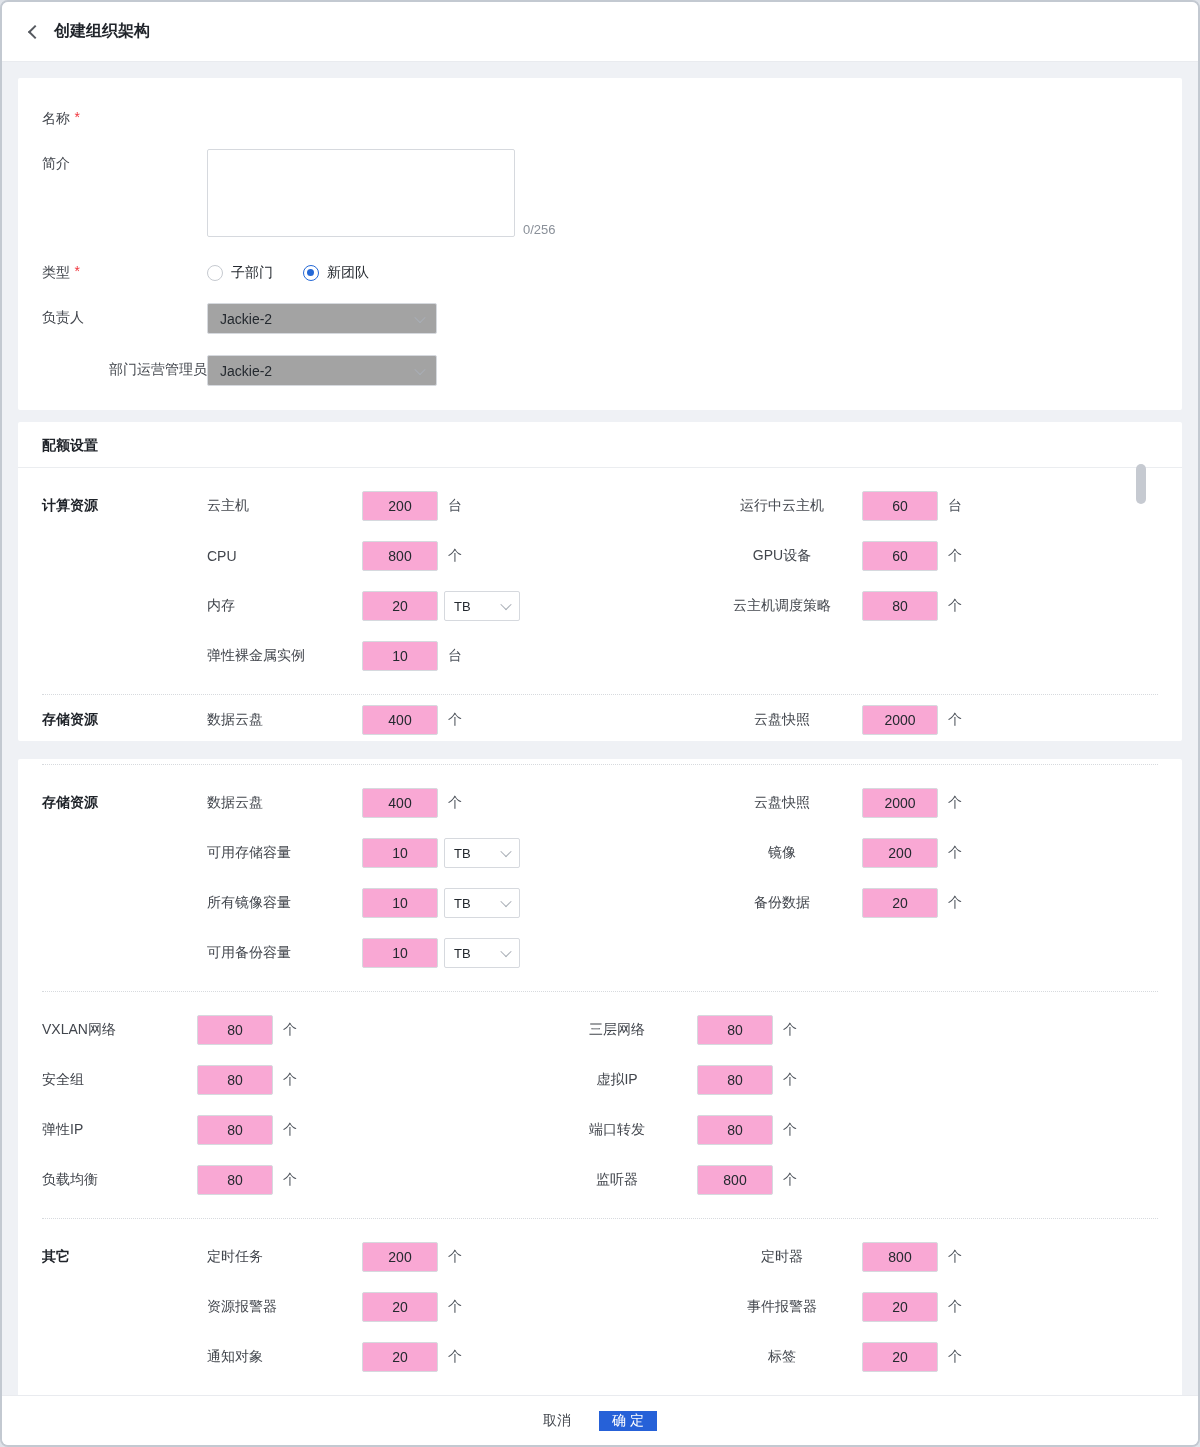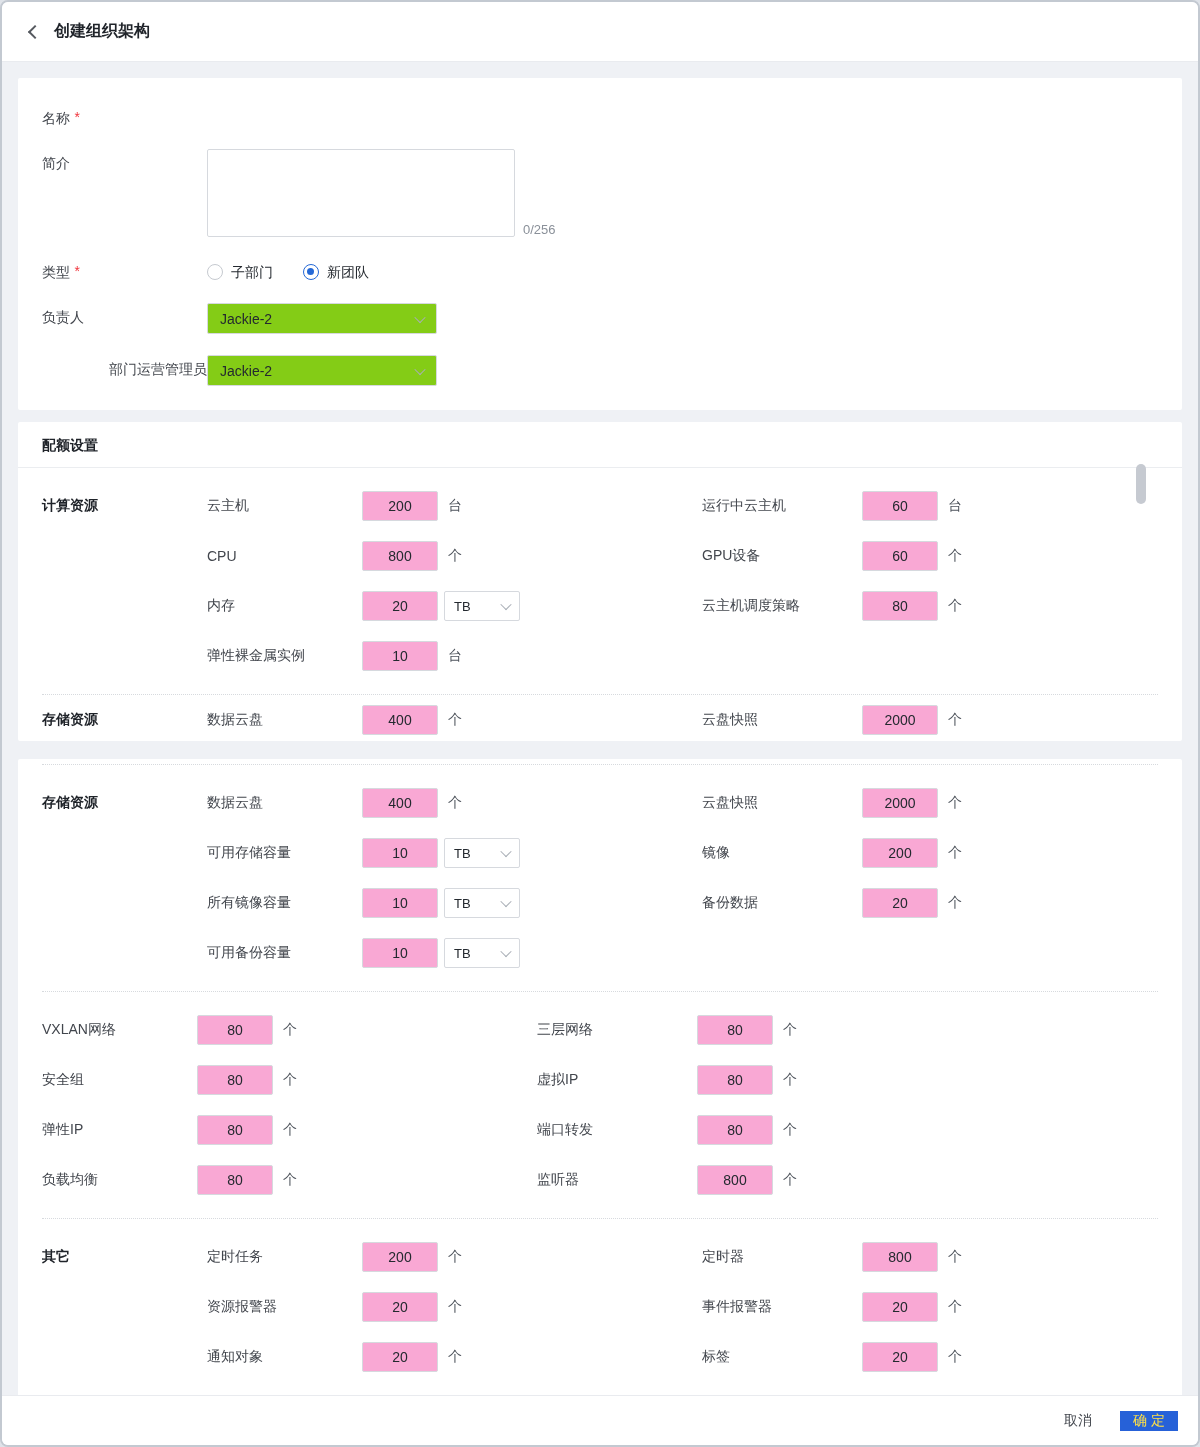--- a/index.html
+++ b/index.html
@@ -20,59 +20,59 @@
   .form-row:last-child { margin-bottom:0;text-align:right; }
   .form-label { width:165px; font-size:14px; color:#42464d; padding-top:6px; flex:none;font-family:Liberation Mono, monospace; }
   .star { color:#f0353d; margin-left:3px; }
   .text-input { width:308px; height:30px; border:1px solid #d6d9de; border-radius:2px; padding:0 10px;
                 font-size:14px; color:#24292f; outline:none; background:#fff; }
   .intro-wrap { display:flex; align-items:flex-end; }
   .textarea { width:308px; height:88px; border:1px solid #d6d9de; border-radius:2px; padding:6px 10px;
               font-size:14px; color:#24292f; resize:none; outline:none; }
   .counter { font-size:13px; color:#8a9099; margin-left:8px; }
   .radio-group { display:flex; gap:30px; align-items:center; padding-top:6px; }
-  .radio { display:flex; align-items:flex-start; cursor:pointer; font-size:14px; color:#24292f;font-family:Liberation Serif, serif; }
+  .radio { display:flex; align-items:center; cursor:pointer; font-size:14px; color:#24292f;font-family:Liberation Serif, serif; }
   .radio-circle { width:16px; height:16px; border:1px solid #c6cad0; border-radius:50%; background:#fff;
                   margin-right:8px; position:relative; flex:none; }
   .radio-circle.checked { border:1.5px solid #2468d6; }
   .radio-circle.checked::after { content:""; position:absolute; left:3px; top:3px; width:7px; height:7px;
                   border-radius:50%; background:#2468d6; }
   .select { width:230px; height:31px; border:1px solid #d6d9de; border-radius:2px; display:flex;
             justify-content:space-between; align-items:center; padding:0 12px; font-size:14px; color:#24292f;
-            background:#84cc16; cursor:pointer; }
+            background:#a3a3a3; cursor:pointer; }
   .chev { width:8px; height:8px; border-right:1.5px solid #a9aeb6; border-bottom:1.5px solid #a9aeb6;
           transform:rotate(45deg) translate(-1px,-1px); flex:none; }
   
   .panel2 { margin-bottom:18px; }
   .q-title { height:46px; line-height:46px; padding:0 24px; font-weight:700; font-size:14px; color:#1f2329;
              border-bottom:1px solid #ebedf0; }
   .q-body { padding:0 24px; }
   .panel3 { padding:5px 24px 10px; }
   .q-section { display:flex; padding:13px 0; }
   .q-section.dotted-top { border-top:1px dotted #d7dade; }
   .q-section.clipped { height:47px; overflow:hidden; padding:0; }
   .q-sec-label { width:165px; font-weight:700; font-size:14px; color:#1f2329; padding-top:16px; flex:none; }
   .clipped .q-sec-label { padding-top:16px; }
   .q-rows { flex:1; }
   .q-row { display:flex; align-items:center; height:50px; }
   .q-cell { display:flex; align-items:center; }
   .q-cell.left { width:495px; flex:none; }
   .q-flabel { width:155px; font-size:14px; color:#42464d; flex:none; }
-  .q-cell.right .q-flabel { width:160px; }
+  .q-cell.right .q-flabel { width:160px;text-align:center; }
   .q-input { width:76px; height:30px; border:1px solid #d6d9de; border-radius:2px; text-align:center;
              font-size:14px; color:#24292f; outline:none; background:#f9a8d4; }
   .q-select { width:76px; height:30px; margin-left:6px; border:1px solid #d6d9de; border-radius:2px;
               display:flex; align-items:center; justify-content:space-between; padding:0 9px; font-size:13px;
               color:#24292f; background:#fff; cursor:pointer; }
   .q-unit { margin-left:10px; font-size:14px; color:#4e545c; }
   
   .app-footer { height:50px; background:#fff; border-top:1px solid #e9ebef; display:flex; align-items:center;
-                justify-content:flex-end; padding:0 20px; flex:none; }
+                justify-content:center; padding:0 32px; flex:none; }
   .cancel-btn { font-size:14px; color:#42464d; margin-right:28px; cursor:pointer; background:none; border:none; }
-  .ok-btn { min-width:58px; height:20px; background:#2661d8; color:#fde047; border:none; border-radius:0;
+  .ok-btn { min-width:58px; height:20px; background:#2661d8; color:#ffffff; border:none; border-radius:0;
             font-size:14px; letter-spacing:4px; padding:0 8px 0 12px; cursor:pointer;
             font-family:"Liberation Sans","DejaVu Sans",sans-serif; }
   .scroll-thumb { position:absolute; right:52px; top:402px; width:10px; height:40px; background:#c6cad1;
                   border-radius:5px; }
 </style>
 </head>
 <body>
 
 <div class="window">
 

